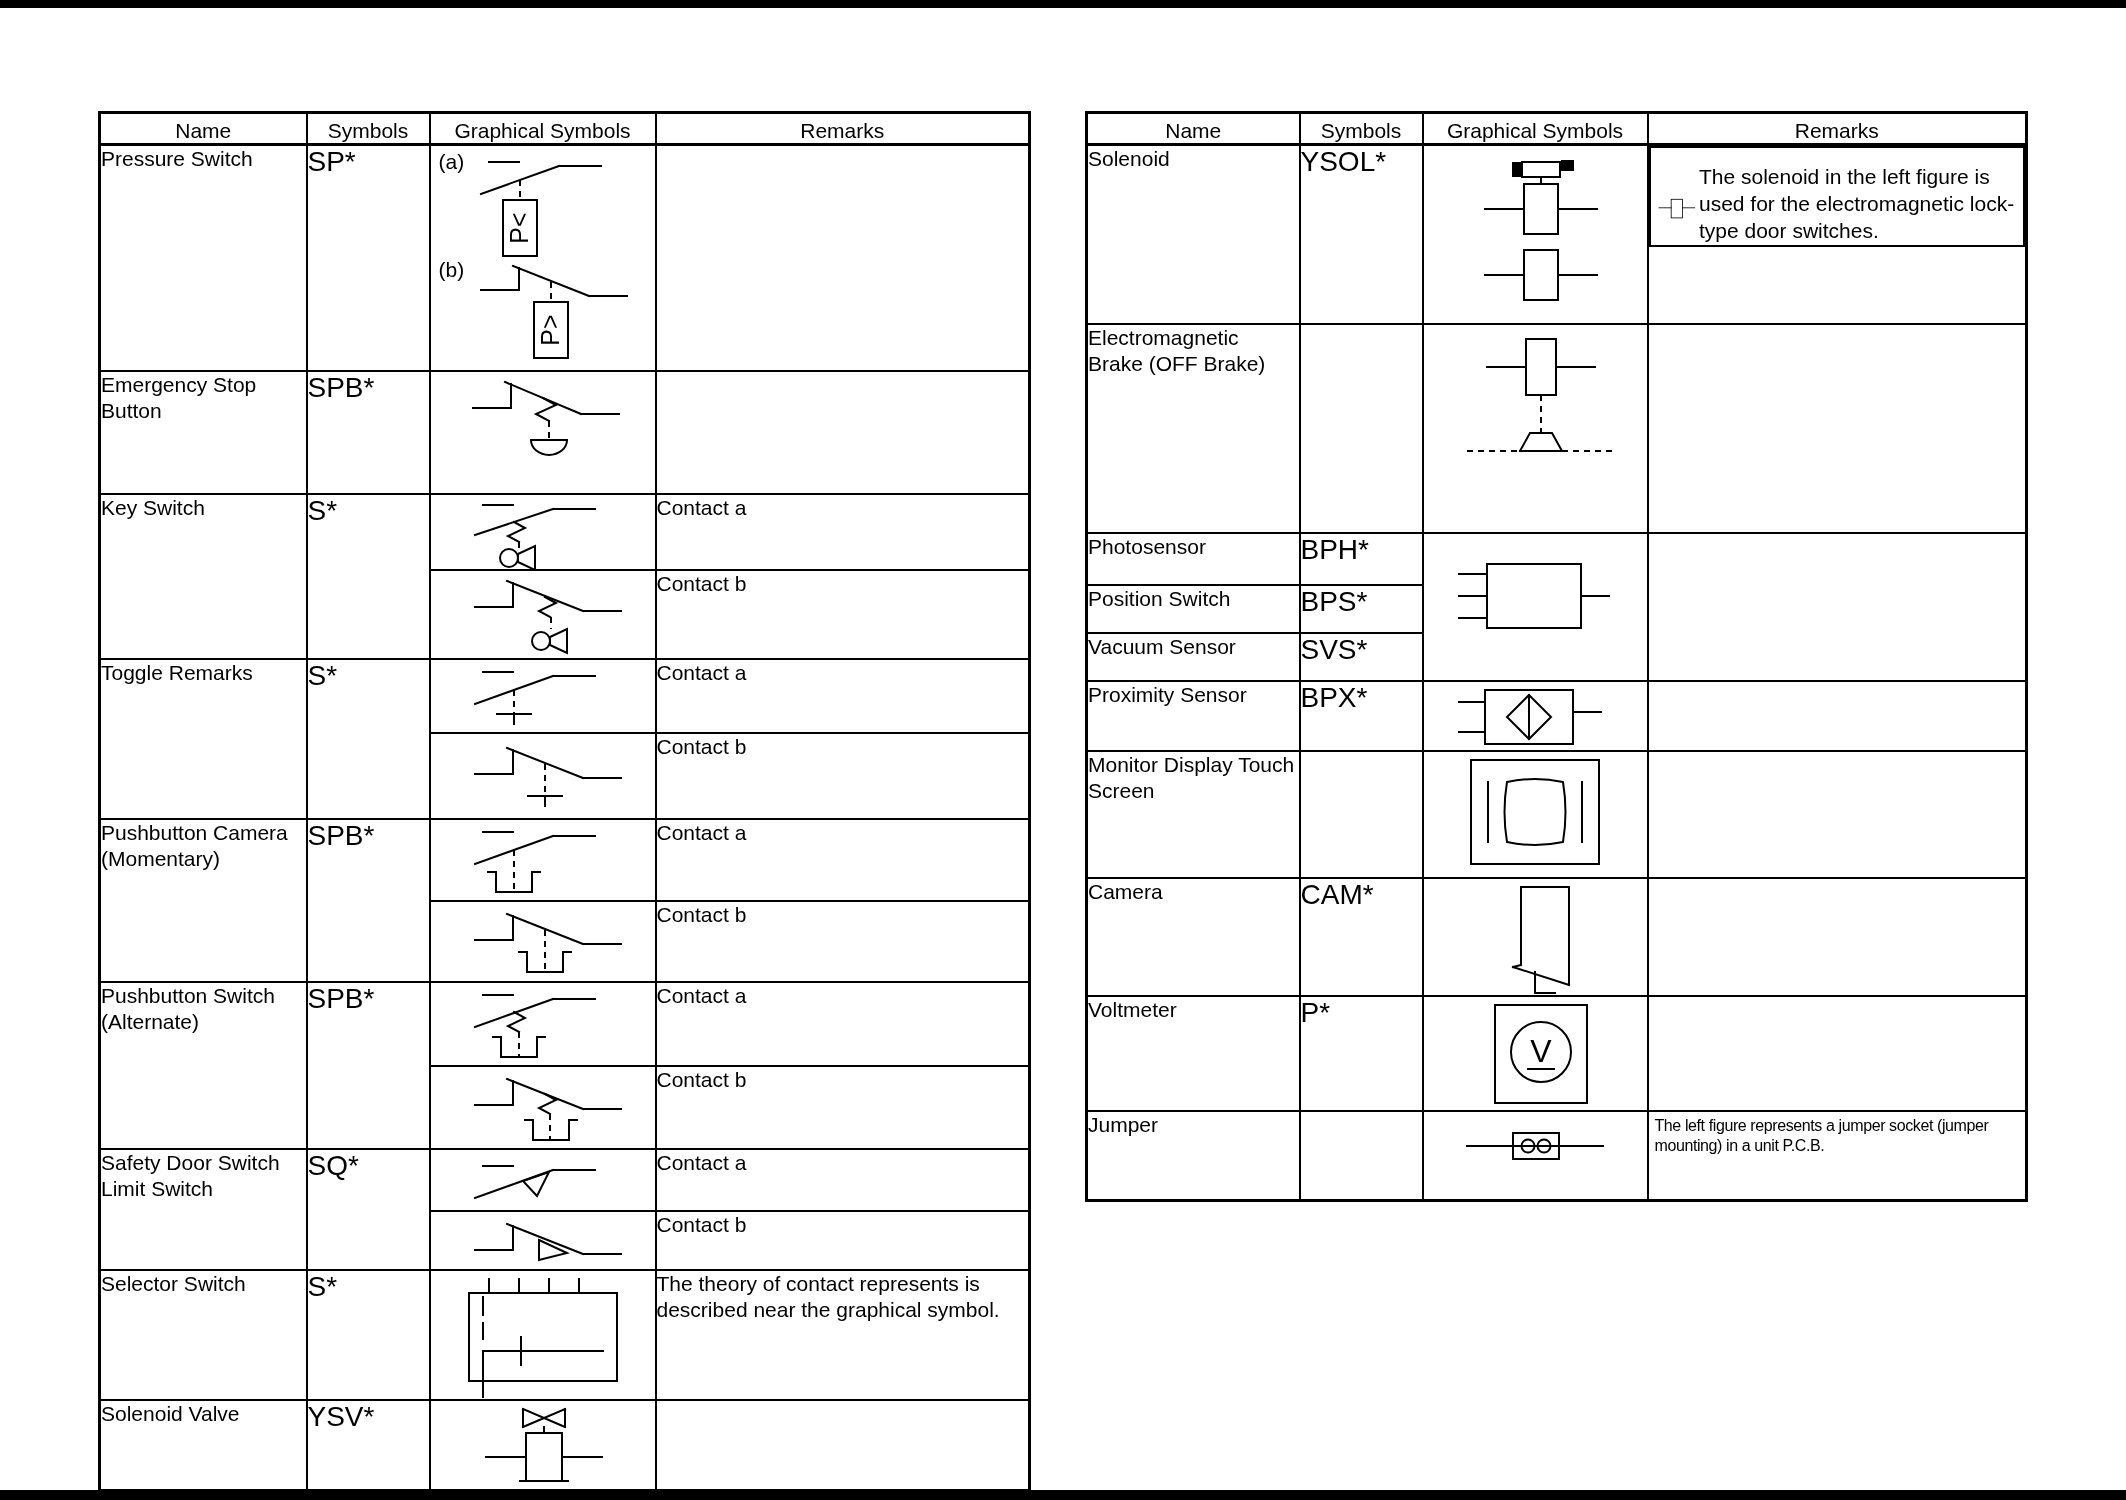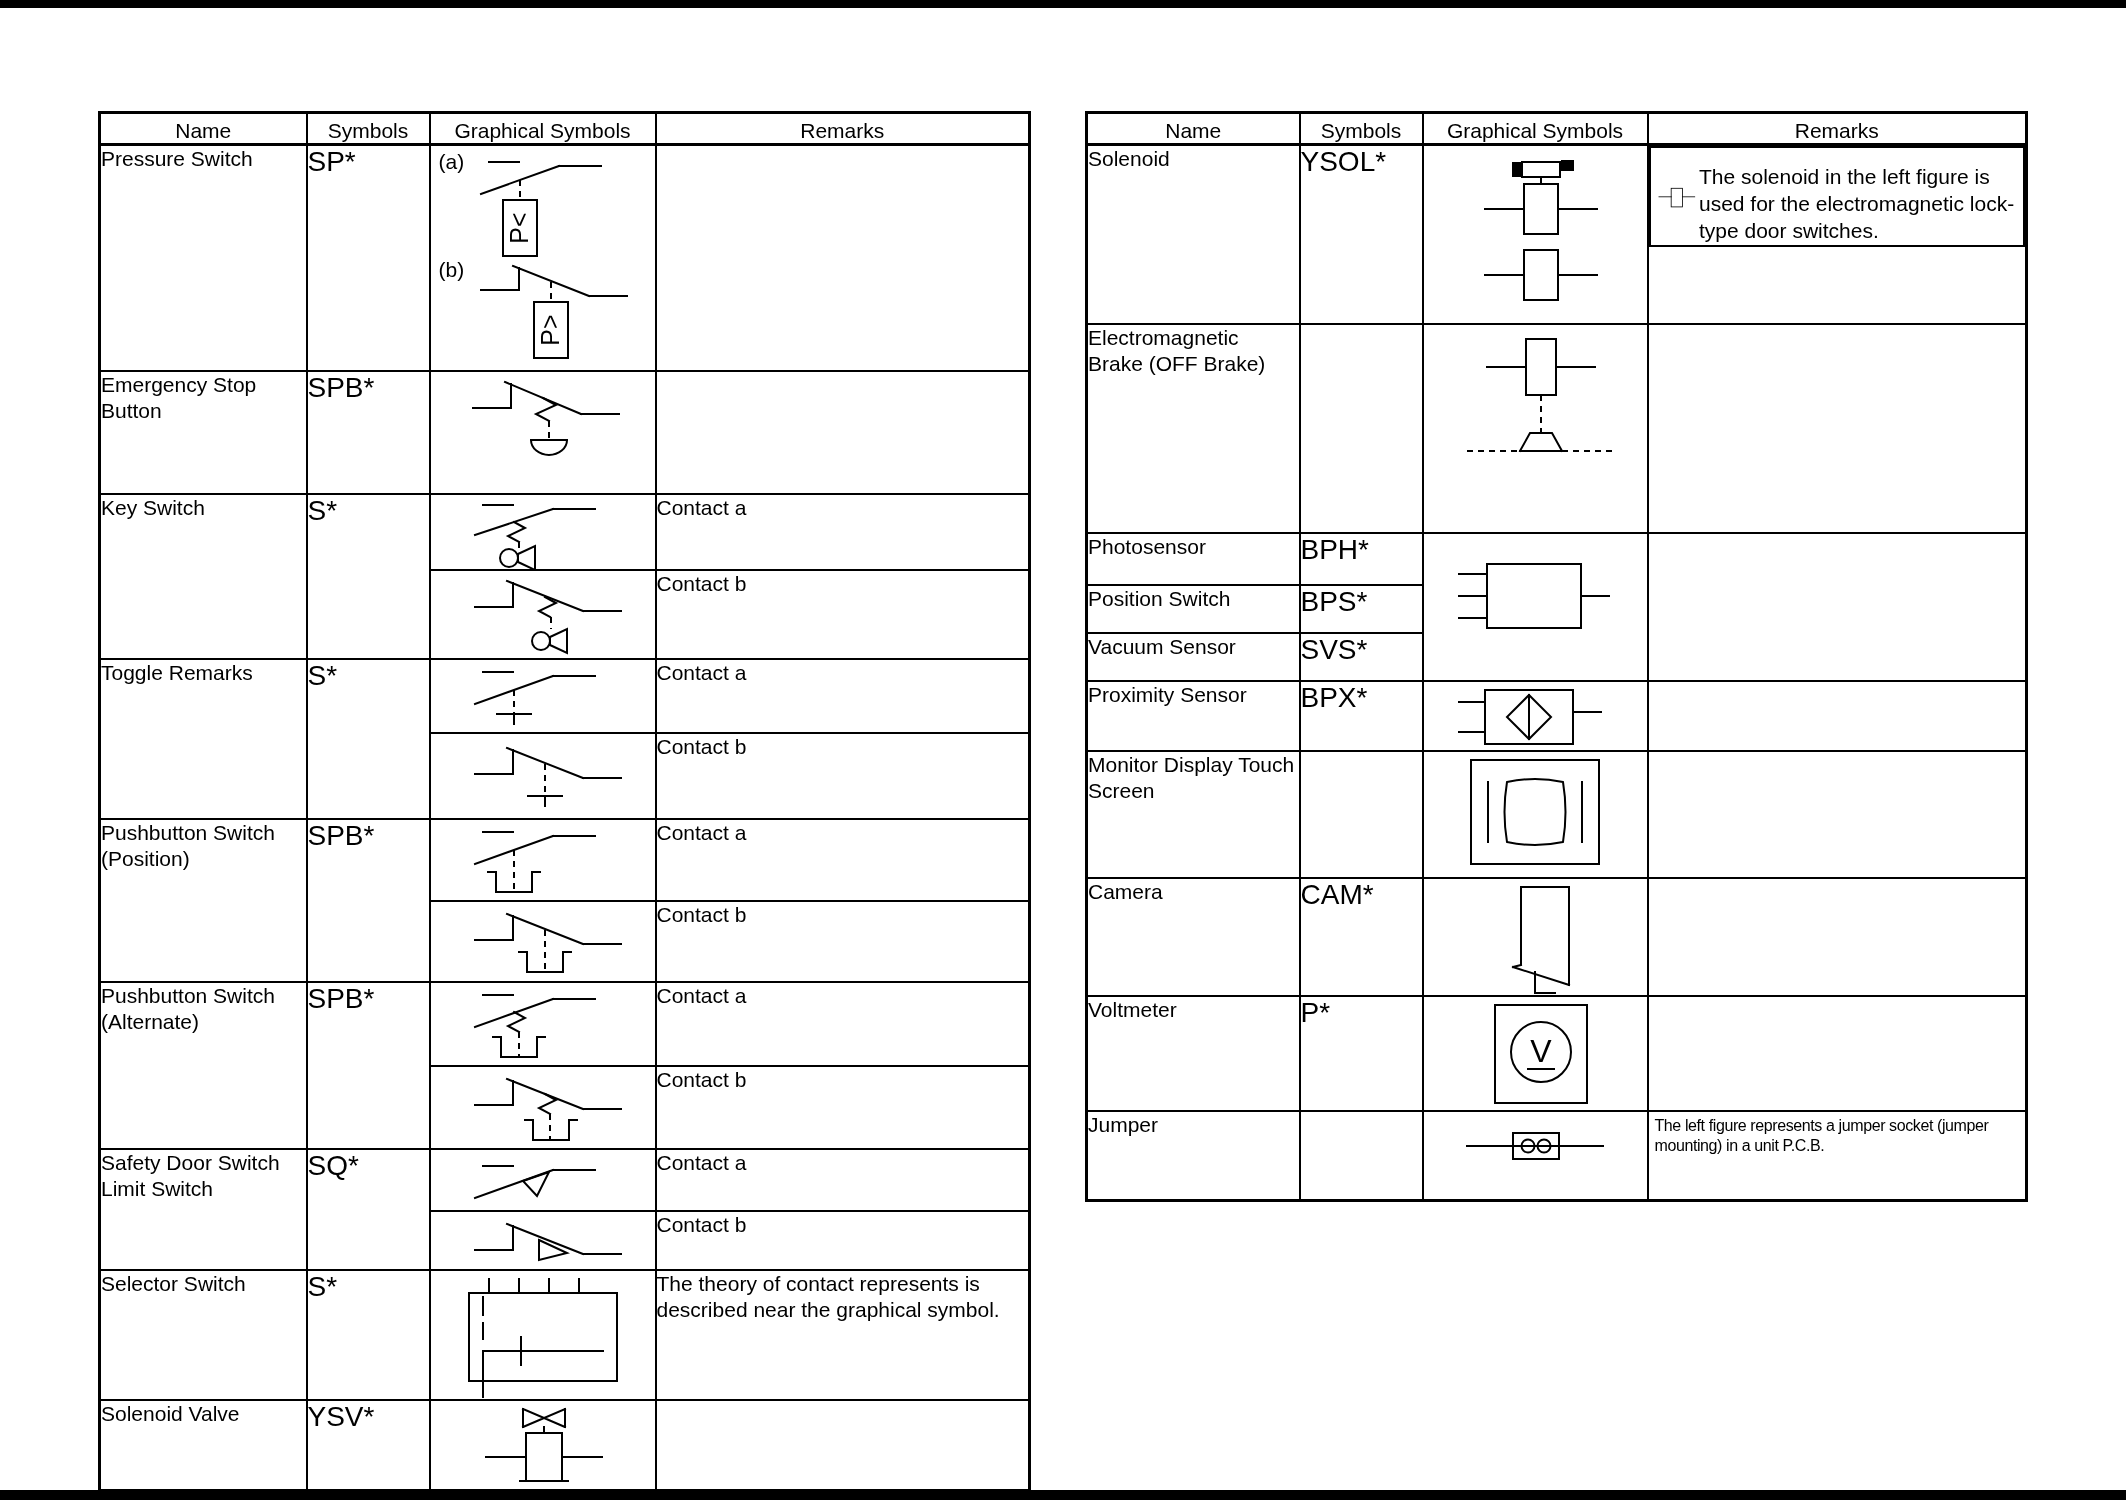--- a/index.html
+++ b/index.html
@@ -27,21 +27,21 @@
   td.gfx-cell{position:relative;text-align:center;overflow:hidden}
   td.rem-cell{font-size:21px;line-height:1.25;padding:8px 8px 0 14px}
   td.rem-cell.tight{font-size:16px;letter-spacing:-0.4px;padding:4px 2px 0 6px;line-height:1.3}
   .ln{fill:none;stroke:#000;stroke-width:2;stroke-linecap:square}
   .lnd{fill:none;stroke:#000;stroke-width:2;stroke-dasharray:6 5}
   .blk{fill:#000;stroke:none}
   svg{display:block;margin:0 auto}
   .plabel{position:absolute;font-size:21px}
   .boxtext{font-size:25px;font-family:"Liberation Sans",sans-serif;fill:#000}
   .metertext{font-size:32px;font-family:"Liberation Sans",sans-serif;fill:#000}
-  .rem-flex{display:flex;align-items:flex-start}
+  .rem-flex{display:flex;align-items:flex-end}
   .rem-flex .rtext{font-size:21px;line-height:1.28;padding-top:16px;padding-right:4px}
 </style>
 </head>
 <body>
 
 <div class="bar" style="top:0;height:8px"></div>
 <div class="bar" style="top:1490px;height:10px"></div>
 
 <table class="sym" style="left:98px;top:72px;width:930px">
   <colgroup>
@@ -139,21 +139,21 @@
       <svg style="margin-top:4px" width="200" height="80" viewBox="0 0 200 80">
         <path class="ln" d="M32,36 H70 M70,36 V12 M64,10 L140,40 M140,40 H178"></path>
         <path class="lnd" d="M102,26 V58"></path>
         <path class="ln" d="M85,58 H119 M102,58 V68"></path>
       </svg>
     </td>
     <td class="rem-cell">Contact b</td>
   </tr>
 
   <tr style="height:82px">
-    <td class="name-cell" rowspan="2">Pushbutton Switch (Position)</td>
+    <td class="name-cell" rowspan="2">Pushbutton Camera (Momentary)</td>
     <td class="sym-cell" rowspan="2">SPB*</td>
     <td class="gfx-cell">
       <svg style="margin-top:2px" width="200" height="78" viewBox="0 0 200 78">
         <path class="ln" d="M40,10 H70 M32,42 L110,14 M110,14 H152"></path>
         <path class="lnd" d="M71,28 V70"></path>
         <path class="ln" d="M53,50 V70 H89 V50 M45,50 H53 M89,50 H97"></path>
       </svg>
     </td>
     <td class="rem-cell">Contact a</td>
   </tr>

